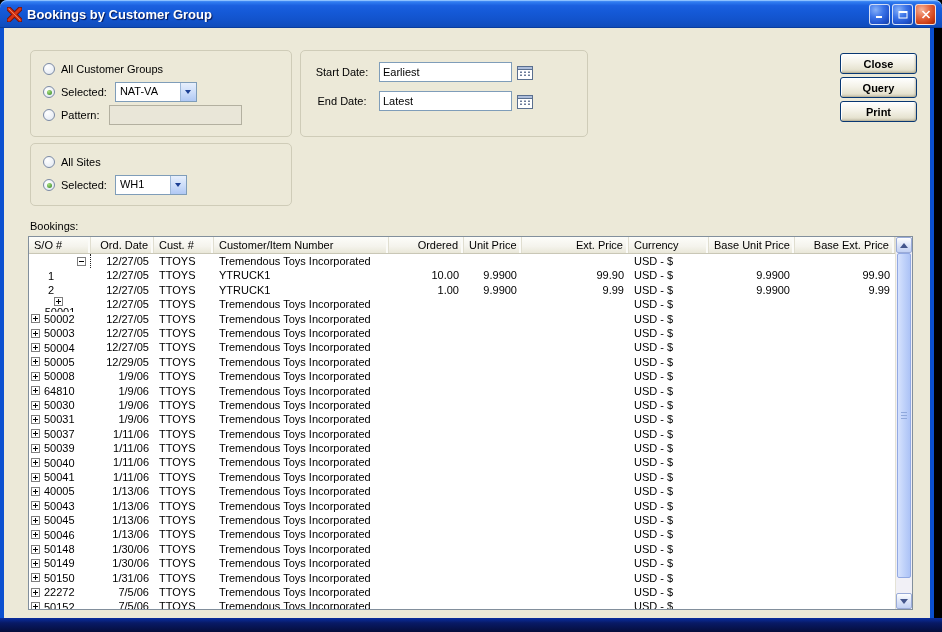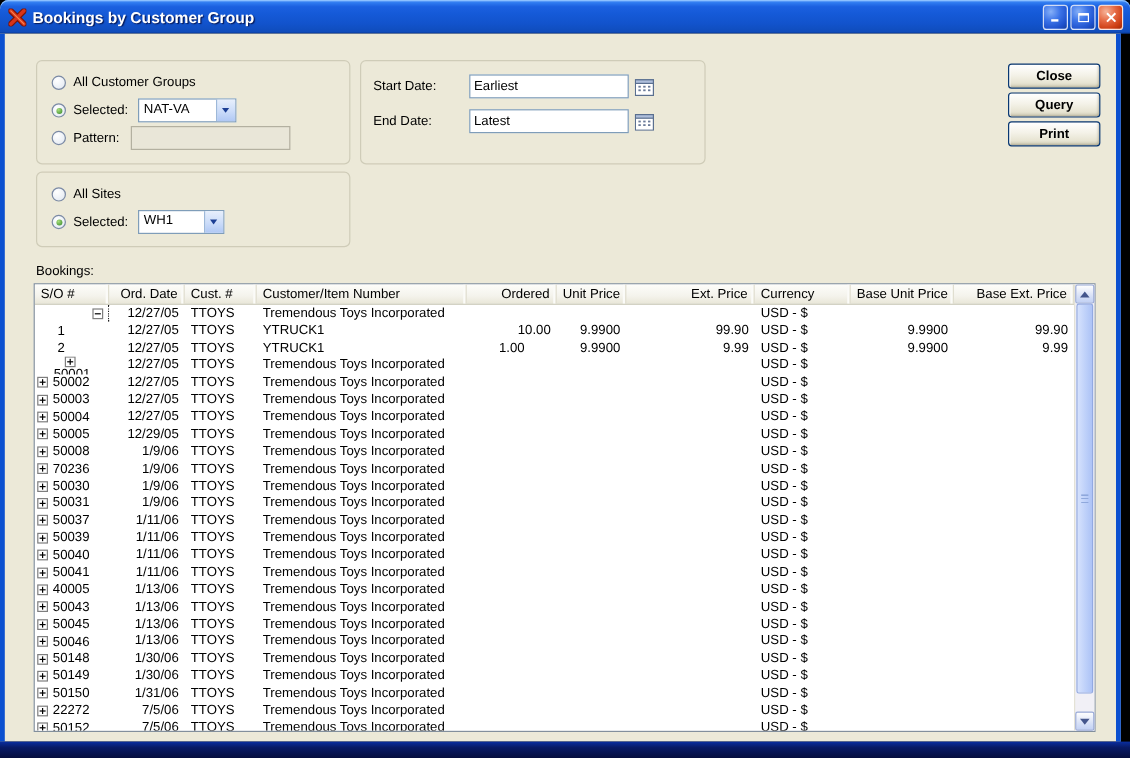--- a/index.html
+++ b/index.html
@@ -45,21 +45,21 @@
   .combo-value{flex:1;padding:2px 4px;white-space:nowrap;overflow:hidden;}
   .combo-arrow{flex:none;width:16px;display:flex;align-items:center;justify-content:center;
     background:linear-gradient(180deg,#e7effc 0%,#cbdcf9 55%,#b0c8f4 100%);border-left:1px solid #9db8d9;}
   .combo-arrow::after{content:'';border-left:3.5px solid transparent;border-right:3.5px solid transparent;border-top:4px solid #1c3f94;}
 
   .text-input{height:20px;border:1px solid #7f9db9;background:#fff;font-family:inherit;font-size:11px;padding:0 3px;}
   .text-input.disabled{background:#e9e6d8;border-color:#b3b0a0;}
   #pattern-input{width:133px;margin-left:9px;}
 
   .drow{display:flex;align-items:center;margin-bottom:9px;}
-  .dlabel{width:62px;text-align:left;margin-right:18px;white-space:nowrap;}
+  .dlabel{width:62px;text-align:center;margin-right:6px;white-space:nowrap;}
   .date-input{width:133px;}
   .cal-btn{width:20px;height:20px;margin-left:3px;display:flex;align-items:center;justify-content:center;}
 
   .xp-btn{position:absolute;left:836px;width:77px;height:21px;border:1px solid #083772;border-radius:3px;
     background:linear-gradient(180deg,#ffffff 0%,#f4f2e8 45%,#e7e4d2 80%,#d5d1bc 100%);
     box-shadow:inset 1px 1px 0 #fff,inset -1px -1px 2px rgba(110,100,70,.35);
     display:flex;align-items:center;justify-content:center;font-size:11px;font-weight:bold;}
   #btn-close{top:25px;} #btn-query{top:49px;} #btn-print{top:73px;}
 
   .bookings-label{position:absolute;left:26px;top:192px;}
@@ -260,21 +260,21 @@
               <div class="tcell a-right" style="width: 86px;">9.9900</div>
               <div class="tcell a-right" style="width: 100px;">99.90</div>
             </div>
             <div class="trow">
               <div class="tcell a-left first child" style="width: 62px;">
                 <span class="so-text">2</span>
               </div>
               <div class="tcell a-right" style="width: 63px;">12/27/05</div>
               <div class="tcell a-left" style="width: 60px;">TTOYS</div>
               <div class="tcell a-left" style="width: 175px;">YTRUCK1</div>
-              <div class="tcell a-right" style="width: 75px; text-align: center;">1.00</div>
+              <div class="tcell a-right" style="width: 75px;">1.00</div>
               <div class="tcell a-right" style="width: 58px;">9.9900</div>
               <div class="tcell a-right" style="width: 107px;">9.99</div>
               <div class="tcell a-left" style="width: 80px;">USD - $</div>
               <div class="tcell a-right" style="width: 86px;">9.9900</div>
               <div class="tcell a-right" style="width: 100px;">9.99</div>
             </div>
             <div class="trow">
               <div class="tcell a-left first" style="width: 62px; flex-direction: column;">
                 <span class="tree-glyph"></span>
                 <span class="so-text">50001</span>
@@ -360,21 +360,21 @@
               <div class="tcell a-right" style="width: 75px;"></div>
               <div class="tcell a-right" style="width: 58px;"></div>
               <div class="tcell a-right" style="width: 107px;"></div>
               <div class="tcell a-left" style="width: 80px;">USD - $</div>
               <div class="tcell a-right" style="width: 86px;"></div>
               <div class="tcell a-right" style="width: 100px;"></div>
             </div>
             <div class="trow">
               <div class="tcell a-left first" style="width: 62px;">
                 <span class="tree-glyph"></span>
-                <span class="so-text">70236</span>
+                <span class="so-text">64810</span>
               </div>
               <div class="tcell a-right" style="width: 63px;">1/9/06</div>
               <div class="tcell a-left" style="width: 60px;">TTOYS</div>
               <div class="tcell a-left" style="width: 175px;">Tremendous Toys Incorporated</div>
               <div class="tcell a-right" style="width: 75px;"></div>
               <div class="tcell a-right" style="width: 58px;"></div>
               <div class="tcell a-right" style="width: 107px;"></div>
               <div class="tcell a-left" style="width: 80px;">USD - $</div>
               <div class="tcell a-right" style="width: 86px;"></div>
               <div class="tcell a-right" style="width: 100px;"></div>

